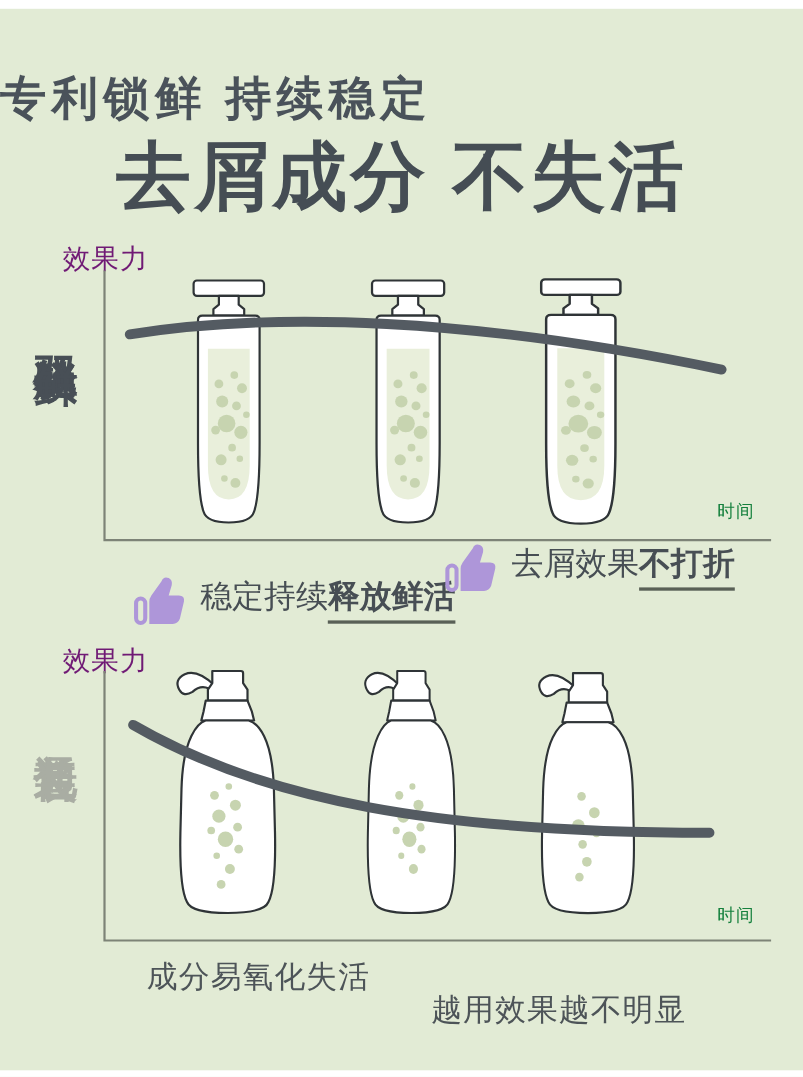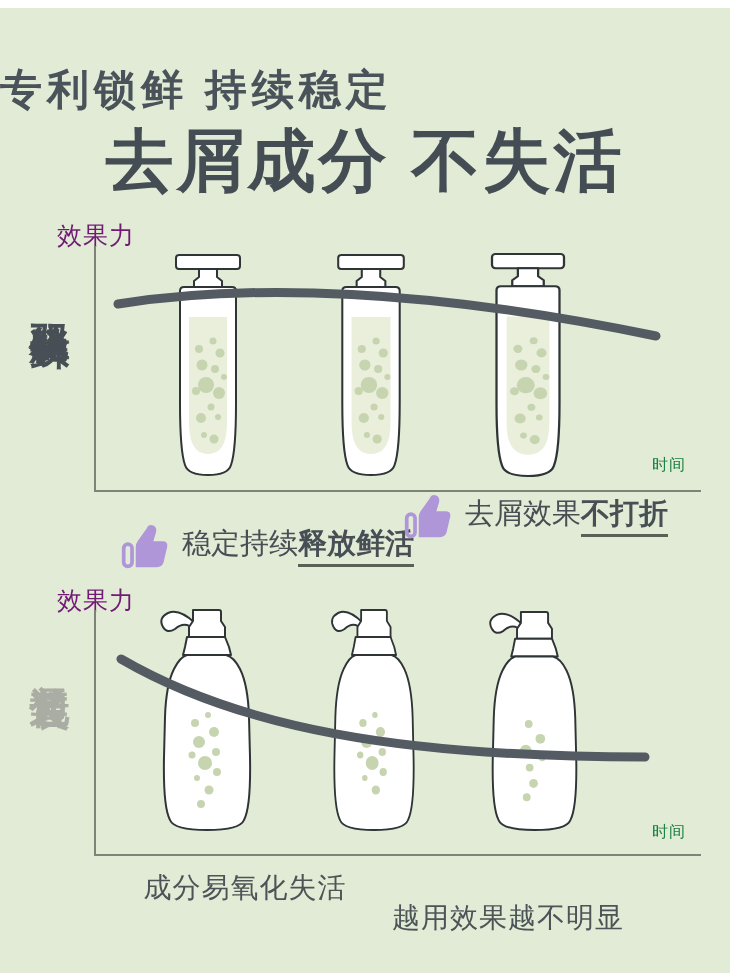--- a/index.html
+++ b/index.html
@@ -209,16 +209,16 @@
     <div class="txt"><span>稳定持续</span><span class="hl">释放鲜活</span></div>
   </div>
   <div class="abs benefit" style="left:403px;top:482px;">
     <svg width="50" height="50" viewBox="0 0 54 54">
       <rect x="4" y="26" width="9" height="24" rx="4.5" fill="none" stroke="#ae96d9" stroke-width="4"></rect>
       <path d="M17,51 L17,29 Q17,26 19,23 L29,9 Q31,4 36,6 Q40,8 39,13 L36,23 L46,23 Q52,23 51,29 L47,46 Q45,51 40,51 Z" fill="#ae96d9"></path>
     </svg>
     <div class="txt"><span>去屑效果</span><span class="hl">不打折</span></div>
   </div>
 
-  <div class="abs caption" style="left:125px;top:861px;width:240px;">成分易氧化失活</div>
+  <div class="abs caption" style="left:115px;top:861px;width:240px;">成分易氧化失活</div>
   <div class="abs caption" style="left:388px;top:861px;width:240px;margin-top:30px;">越用效果越不明显</div>
 
 </div>
 
 </body></html>

